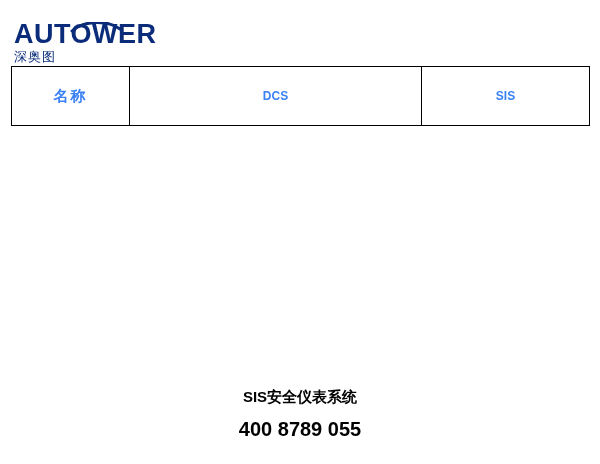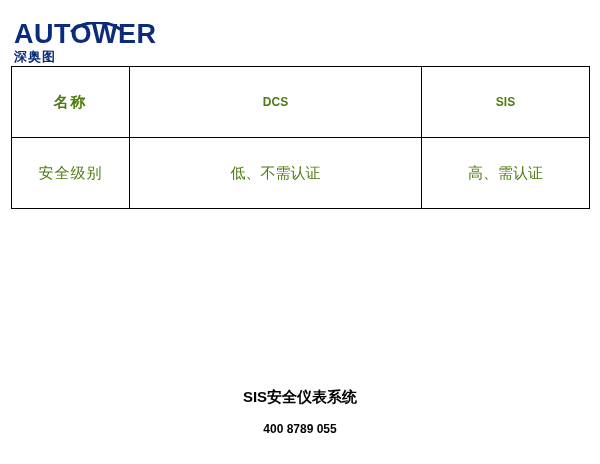--- a/index.html
+++ b/index.html
@@ -29,21 +29,21 @@
     font-weight: bold;
     font-size: 27px;
     letter-spacing: 0.5px;
     color: #0a2c7a;
     line-height: 28px;
     white-space: nowrap;
   }
   .logo-sub {
     margin-top: 1px;
     font-size: 13px;
-    font-weight: bold;
+    font-weight: normal;
     color: #0a2c7a;
     letter-spacing: 1px;
     line-height: 15px;
   }
   .logo-swoosh {
     position: absolute;
     left: 56px;
     top: 2px;
     width: 52px;
     height: 12px;
@@ -60,22 +60,22 @@
     border-collapse: collapse;
     width: 578px;
     table-layout: fixed;
   }
   table.cmp td, table.cmp th {
     border: 1px solid #000000;
     text-align: center;
     vertical-align: middle;
     font-family: "Liberation Sans", sans-serif;
     font-size: 15px;
-    color: #4d7c0f;
-    padding: 12px 8px;
+    color: #3b82f6;
+    padding: 6px 8px;
     line-height: 1.5;
   }
   table.cmp thead th {
     font-weight: bold;
     font-size: 12px;
     height: 46px;
   }
   table.cmp thead th.hdr-name {
     font-size: 15px;
     letter-spacing: 2px;
@@ -99,21 +99,21 @@
     width: 600px;
     text-align: center;
   }
   .footer-line1 {
     font-size: 15px;
     font-weight: bold;
     color: #000000;
     line-height: 26px;
   }
   .footer-line2 {
-    font-size: 12px;
+    font-size: 20px;
     font-weight: bold;
     color: #000000;
     line-height: 26px;
     margin-top: 6px;
   }
 </style>
 </head>
 <body>
 
 <div class="logo">
@@ -132,25 +132,20 @@
         <col class="c3">
     </colgroup>
     <thead>
       <tr>
         <th class="hdr-name">名称</th>
         <th>DCS</th>
         <th>SIS</th>
       </tr>
     </thead>
     <tbody>
-      <tr>
-        <td class="rowlabel">安全级别</td>
-        <td>低、不需认证</td>
-        <td>高、需认证</td>
-      </tr>
     </tbody>
   </table>
 </div>
 
 <div class="footer">
   <div class="footer-line1">SIS安全仪表系统</div>
   <div class="footer-line2">400 8789 055</div>
 </div>
 
 </body></html>

